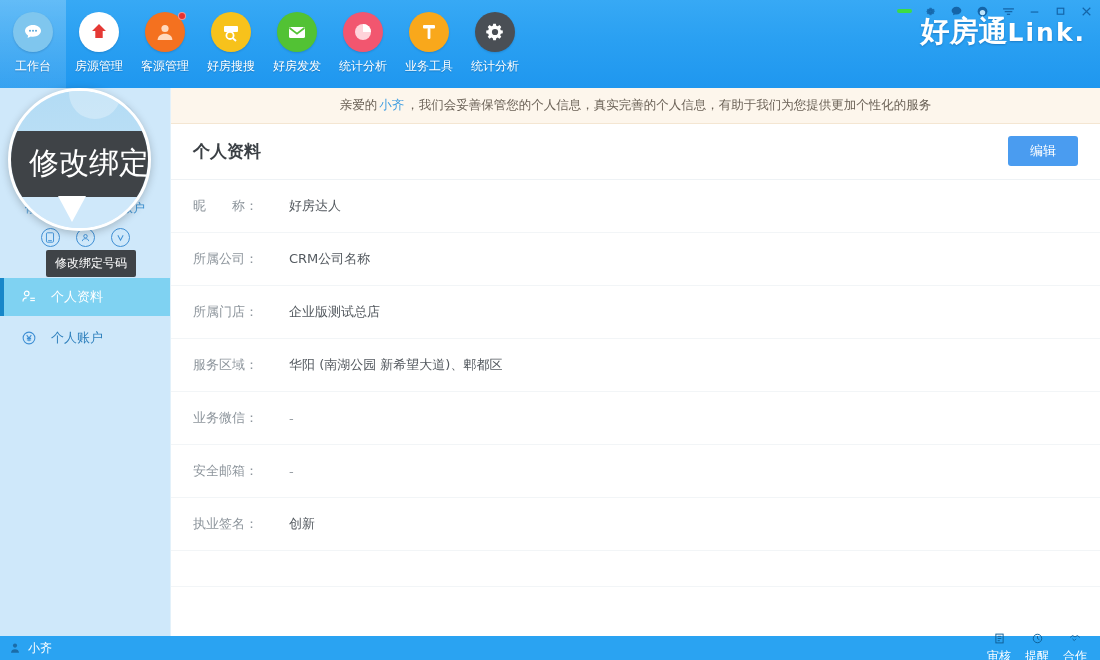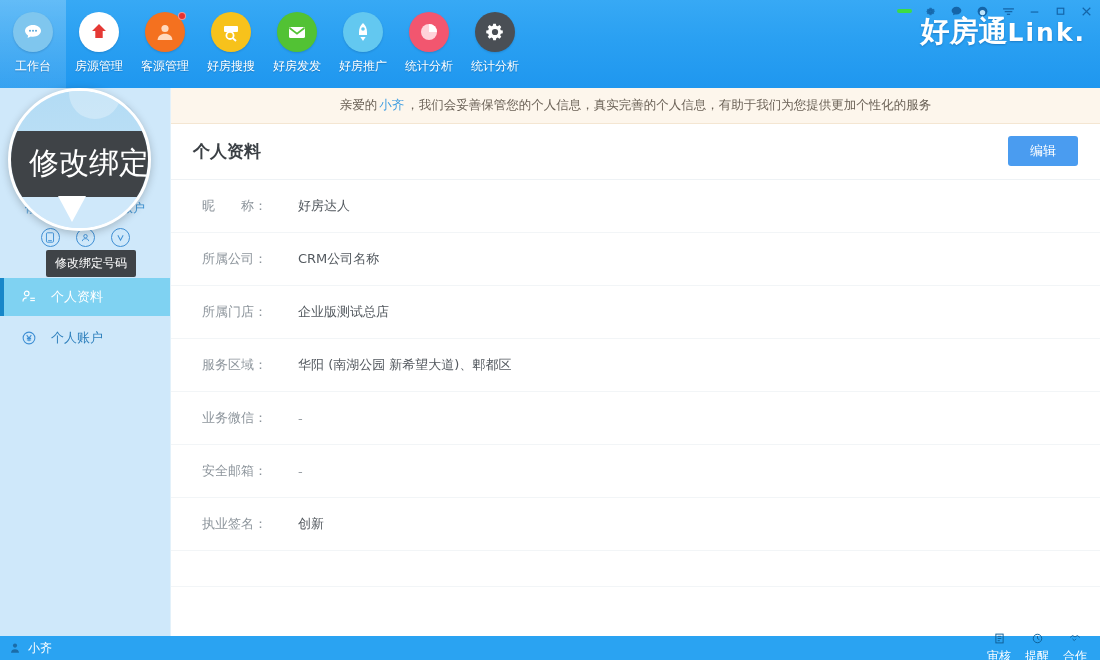--- a/index.html
+++ b/index.html
@@ -154,21 +154,21 @@
     border-bottom:1px solid #eef2f5; position:relative;
   }
   .page-title{ font-size:17px; color:#3b4045; font-weight:bold; }
   .edit-btn{
     position:absolute; right:22px; top:12px; width:70px; height:30px;
     background:#4a9cf0; color:#fff; font-size:13px; border:none; border-radius:3px;
     cursor:pointer; display:flex; align-items:center; justify-content:center;
   }
   .rows{ }
   .frow{
-    height:53px; display:flex; align-items:center; padding-left:31px;
+    height:53px; display:flex; align-items:center; padding-left:22px;
     border-bottom:1px solid #f2f5f7; font-size:13px;
   }
   .frow .lab{ width:78px; color:#8d959c; letter-spacing:0px; }
   .frow .val{ color:#53595f; margin-left:18px; }
   .frow .val.dim{ color:#9aa0a6; }
   .tail-line{ border-bottom:1px solid #f2f5f7; height:36px; }
 
   
   .statusbar{
     position:absolute; left:0; bottom:0; width:1100px; height:24px;
@@ -286,41 +286,40 @@
     <div class="navitem">
       <div class="navicon" style="background:#52c234">
         <svg width="24" height="24" viewBox="0 0 24 24" fill="#fff">
             <rect x="4" y="7" width="16" height="11" rx="1.6"></rect>
             <path d="M4.6 8l7.4 5.6L19.4 8" fill="none" stroke="#52c234" stroke-width="1.8"></path>
           </svg>
       </div>
       <span class="navlabel">好房发发</span>
     </div>
 
-    <div class="navitem">
-      <div class="navicon" style="background:#63c8f0">
-        <svg width="24" height="24" viewBox="0 0 24 24" fill="#fff">
-            <path d="M12 3c2.6 2.4 4 5.6 4 9v3H8v-3c0-3.4 1.4-6.6 4-9z"></path>
-            <circle cx="12" cy="9" r="1.8" fill="#63c8f0"></circle>
-            <path d="M9.4 17h5.2l-2.6 4z"></path>
-          </svg>
-      </div>
-      <span class="navlabel">好房推广</span>
-    </div>
 
     <div class="navitem">
       <div class="navicon" style="background:#f2566f">
         <svg width="24" height="24" viewBox="0 0 24 24">
             <circle cx="12" cy="12" r="8" fill="#ffd3da"></circle>
             <path d="M12 12V4a8 8 0 018 8z" fill="#fff"></path>
           </svg>
       </div>
       <span class="navlabel">统计分析</span>
     </div>
 
+    <div class="navitem">
+      <div class="navicon" style="background:#f9a81b">
+        <svg width="24" height="24" viewBox="0 0 24 24" fill="#fff">
+            <rect x="6" y="5" width="12" height="3.6" rx="1"></rect>
+            <rect x="10.6" y="8" width="2.8" height="11" rx="1"></rect>
+          </svg>
+      </div>
+      <span class="navlabel">业务工具</span>
+    </div>
 
     <div class="navitem">
       <div class="navicon" style="background:#4a4f55">
         <svg width="22" height="22" viewBox="0 0 24 24" fill="#fff">
             <path d="M20 13.5v-3l-2.3-.5-.7-1.7 1.3-2-2.1-2.1-2 1.3-1.7-.7L12 2.5H9l-.5 2.3-1.7.7-2-1.3L2.7 6.3l1.3 2-.7 1.7-2.3.5v3l2.3.5.7 1.7-1.3 2 2.1 2.1 2-1.3 1.7.7.5 2.3h3l.5-2.3 1.7-.7 2 1.3 2.1-2.1-1.3-2 .7-1.7z" transform="translate(1.5,0.5) scale(0.95)"></path>
             <circle cx="12" cy="12" r="3.4" fill="#4a4f55"></circle>
           </svg>
       </div>
       <span class="navlabel">统计分析</span>
     </div>

